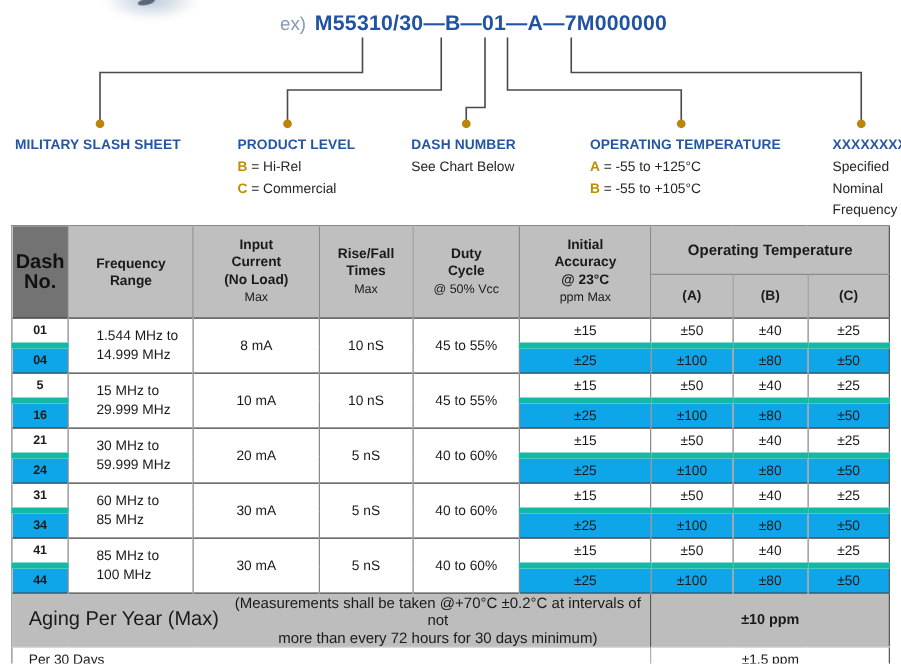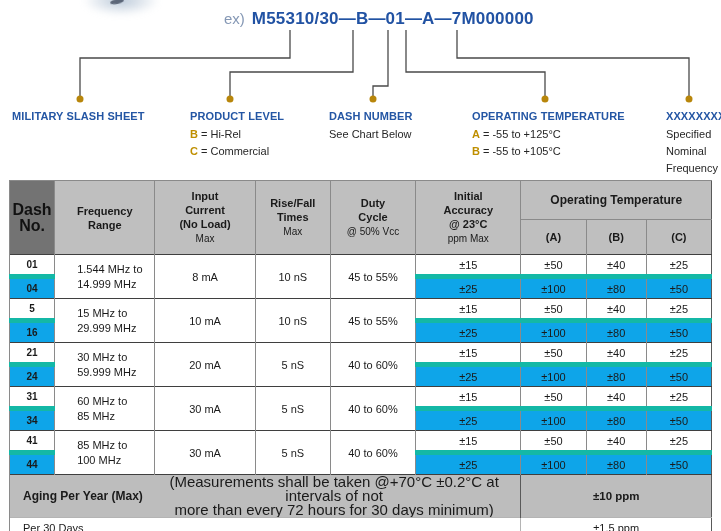--- a/index.html
+++ b/index.html
@@ -41,22 +41,22 @@
 
   tbody td{height:19px;text-align:center;vertical-align:middle;background:#fff;}
   td.dash{font-weight:bold;font-size:10px;}
   td.freq{text-align:left;padding-left:22px;white-space:pre-line;line-height:15px;}
   tr.g-top td{border-top:1px solid #3f3f3f;}
   tr.g-bot td{border-top:5px solid #14b8a6;background:#0ea5e9;}
 
   tr.aging td{background:#BDBDBD;border-top:1px solid #3f3f3f;height:42px;}
   td.aging-left{text-align:left;}
   .aging-wrap{display:flex;align-items:center;padding-left:13px;}
-  .aging-label{font-weight:bold;font-size:12px;white-space:nowrap;}
-  .aging-note{font-size:15px;line-height:14px;white-space:pre-line;text-align:center;margin-left:5px;}
+  .aging-label{font-weight:normal;font-size:16px;white-space:nowrap;}
+  .aging-note{font-size:12px;line-height:14px;white-space:pre-line;text-align:center;margin-left:5px;}
   td.aging-val{font-weight:bold;font-size:11.5px;border-left:1px solid #595959;}
 
   tr.extra td{border-top:1px solid #b4b4b4;background:#fff;height:19px;}
   td.ex-label{text-align:left;padding-left:13px;}
   td.ex-val{border-left:1px solid #b4b4b4;}
 </style>
 </head>
 <body>
 
 <div class="page">

